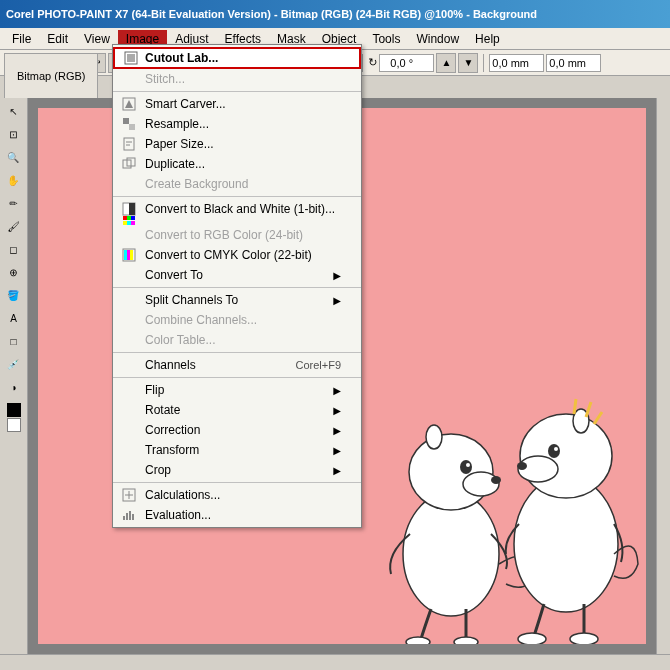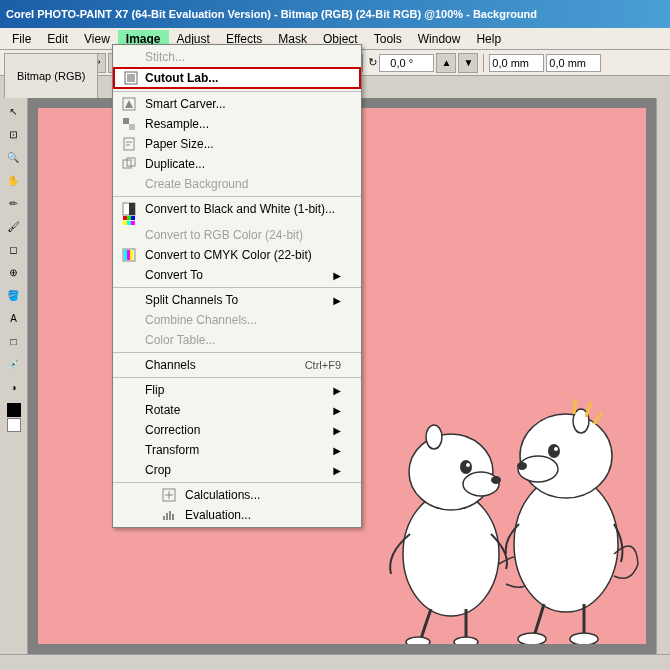--- a/index.html
+++ b/index.html
@@ -34,22 +34,21 @@
       border-bottom: 1px solid #a0a0a0;
       padding: 0 4px;
     }
     .menu-item {
       padding: 2px 8px;
       cursor: pointer;
       color: #000;
       position: relative;
     }
     .menu-item.active {
-      background: #86efac;
-      font-weight: bold;
+      background: #b91c1c;
     }
 
     
     #toolbar {
       background: #f0ece4;
       height: 26px;
       border-bottom: 1px solid #a0a0a0;
       display: flex;
       align-items: center;
       padding: 0 4px;
@@ -156,21 +155,20 @@
       box-shadow: 2px 2px 4px rgba(0,0,0,0.3);
       min-width: 250px;
       z-index: 1000;
     }
     .menu-section {
       border-bottom: 1px solid #c0c0c0;
       padding: 2px 0;
     }
     .menu-section:last-child {
       border-bottom: none;
-      margin-left: 40px;
     }
     .dropdown-item {
       padding: 3px 20px 3px 32px;
       cursor: pointer;
       display: flex;
       align-items: center;
       justify-content: space-between;
       color: #000;
       position: relative;
     }
@@ -381,32 +379,32 @@
   <div id="right-panel"></div>
 </div>
 
 <div id="status-bar">
   <span></span>
 </div>
 
 <div id="dropdown-menu">
 
   <div class="menu-section">
-    <div class="dropdown-item disabled">
-      <span class="menu-icon"></span>
-      <span>Stitch...</span>
-    </div>
     <div class="dropdown-item top-highlighted">
       <span class="menu-icon">
         <svg width="14" height="14" viewBox="0 0 14 14">
             <rect x="1" y="1" width="12" height="12" fill="none" stroke="#666" stroke-width="1"></rect>
             <rect x="3" y="3" width="8" height="8" fill="#aaa"></rect>
           </svg>
       </span>
       <span>Cutout Lab...</span>
+    </div>
+    <div class="dropdown-item disabled">
+      <span class="menu-icon"></span>
+      <span>Stitch...</span>
     </div>
   </div>
 
   <div class="menu-section">
     <div class="dropdown-item">
       <span class="menu-icon">
         <svg width="14" height="14" viewBox="0 0 14 14">
             <rect x="1" y="1" width="12" height="12" fill="none" stroke="#888" stroke-width="1"></rect>
             <path d="M3 11 L7 3 L11 11" fill="#888"></path>
           </svg>
@@ -504,21 +502,21 @@
     <div class="dropdown-item disabled">
       <span class="menu-icon"></span>
       <span>Color Table...</span>
     </div>
   </div>
 
   <div class="menu-section">
     <div class="dropdown-item">
       <span class="menu-icon"></span>
       <span>Channels</span>
-      <span class="shortcut">Ctrl+F9</span>
+      <span class="shortcut">Corel+F9</span>
     </div>
   </div>
 
   <div class="menu-section">
     <div class="dropdown-item">
       <span class="menu-icon"></span>
       <span>Flip</span>
       <span class="submenu-arrow">▶</span>
     </div>
     <div class="dropdown-item">

